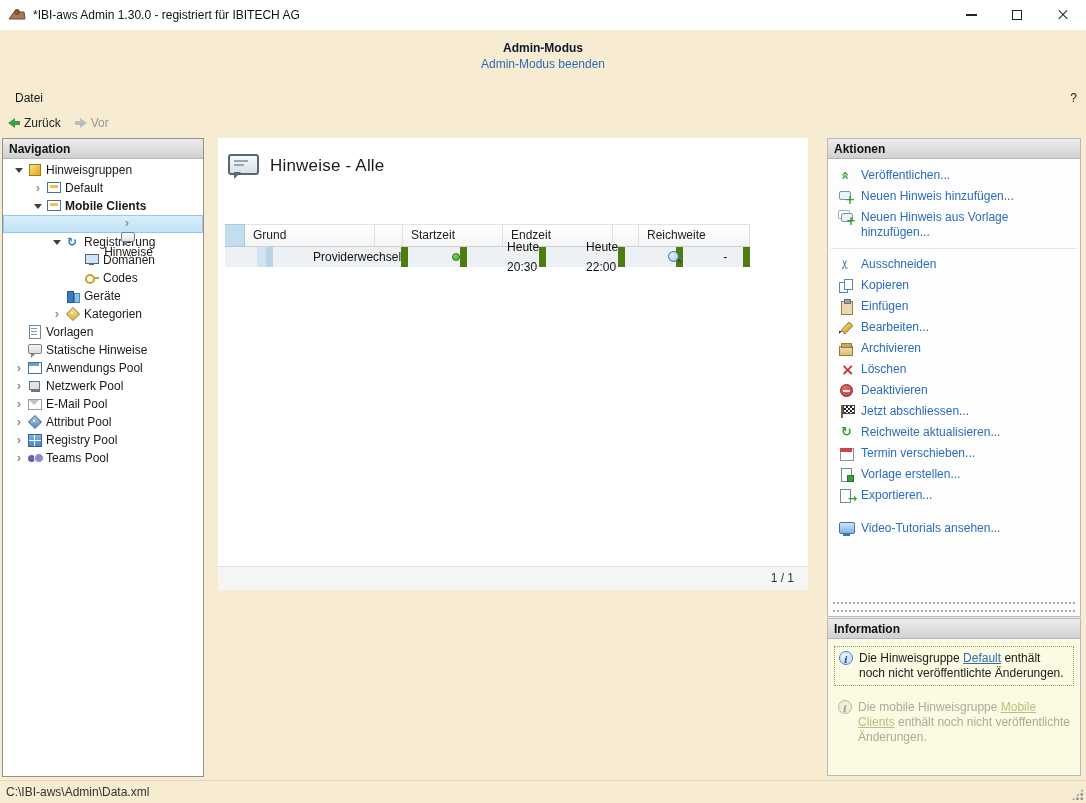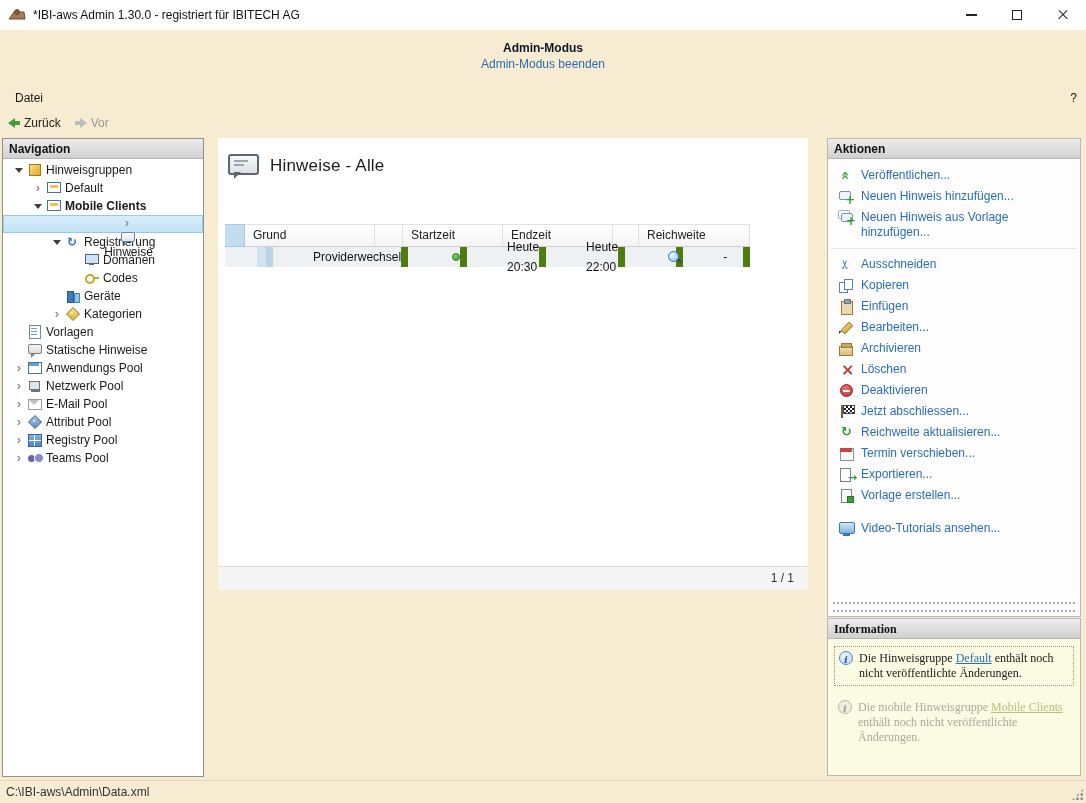--- a/index.html
+++ b/index.html
@@ -39,21 +39,21 @@
   .stem-g { width:5px; height:4px; background:#3f9f3f; }
   .stem-x { width:5px; height:4px; background:#b9bdc1; }
   .tri-r { width:0; height:0; border-top:5px solid transparent; border-bottom:5px solid transparent; border-left:7px solid #b9bdc1; }
 
   
   .panel-header { height:20px; line-height:20px; padding-left:6px; font-weight:bold; color:#111;
     background:linear-gradient(#ededed,#d0d0d0); border-bottom:1px solid #b5b5b5; }
   .nav-panel { position:absolute; left:2px; top:138px; width:202px; height:639px; background:#fff; border:1px solid #919191; }
   .main-panel { position:absolute; left:218px; top:138px; width:590px; height:452px; background:#fff; }
   .actions-panel { position:absolute; left:827px; top:138px; width:254px; height:479px; background:#fdfdfd; border:1px solid #b9b9b9; }
-  .info-panel { position:absolute; left:827px; top:618px; width:254px; height:158px; background:#fbfae2; border:1px solid #b9b9b9;font-family:Liberation Serif, serif; }
+  .info-panel { position:absolute; left:827px; top:618px; width:254px; height:158px; background:#fbfae2; border:1px solid #b9b9b9; }
 
   
   .tree { padding-top:2px; }
   .trow { display:flex; align-items:center; height:18px; cursor:default; white-space:nowrap; }
   .trow.selected { background:linear-gradient(#daeefb,#c1e3f6); box-shadow:inset 0 0 0 1px #94c9e9;flex-direction:column; }
   .trow.bold .tlbl { font-weight:bold; }
   .d0 { padding-left:10px; } .d1 { padding-left:29px; } .d2 { padding-left:48px; } .d3 { padding-left:67px; }
   .exp { width:12px; height:16px; display:inline-flex; align-items:center; justify-content:center; flex:none; }
   .exp.open::before { content:""; width:0; height:0; border-left:4px solid transparent; border-right:4px solid transparent; border-top:5px solid #404040; }
   .exp.closed::before { content:"›"; font-size:13px; font-weight:bold; color:#8f8f8f; line-height:10px; }
@@ -416,26 +416,26 @@
       </a>
       <a class="action">
         <span class="aicon ai-refresh"></span>
         <span class="albl">Reichweite aktualisieren...</span>
       </a>
       <a class="action">
         <span class="aicon ai-reschedule"></span>
         <span class="albl">Termin verschieben...</span>
       </a>
       <a class="action">
+        <span class="aicon ai-create-tpl"></span>
+        <span class="albl">Vorlage erstellen...</span>
+      </a>
+      <a class="action">
         <span class="aicon ai-export"></span>
         <span class="albl">Exportieren...</span>
-      </a>
-      <a class="action">
-        <span class="aicon ai-create-tpl"></span>
-        <span class="albl">Vorlage erstellen...</span>
       </a>
 
       <div class="agap"></div>
 
       <a class="action">
         <span class="aicon ai-video"></span>
         <span class="albl">Video-Tutorials ansehen...</span>
       </a>
 
     </div>

